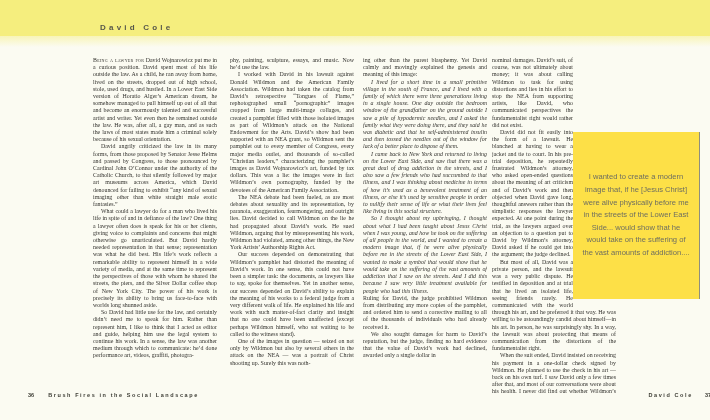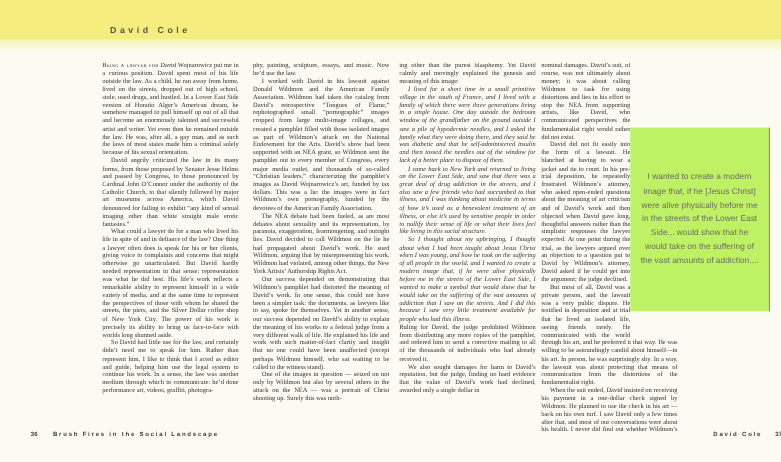--- a/index.html
+++ b/index.html
@@ -30,22 +30,22 @@
   .indent{text-indent:8px;}
   .lead-in{font-variant:small-caps;letter-spacing:.3px;}
   .quote{font-style:italic;}
   .gap-top{margin-top:4px;}
 
   
   .quote-spacer{float:right;width:43px;height:169px;margin-top:76px;}
 
   
   .pull-quote-box{
-    position:absolute;left:573px;top:116px;width:127px;height:167px;
-    box-sizing:border-box;background:#bef264;border-right:1px solid #8f8f7d;
+    position:absolute;left:573px;top:132px;width:127px;height:167px;
+    box-sizing:border-box;background:#fde047;border-right:1px solid #8f8f7d;
     display:flex;align-items:center;justify-content:flex-start;
     padding:6px 9px;text-align:center;
     font-family:"Liberation Sans", sans-serif;
     font-size:7.6px;line-height:12.6px;color:#6e6e60;
   }
 
   
   .footer{
     position:absolute;top:392px;
     font-family:"Liberation Sans", sans-serif;

